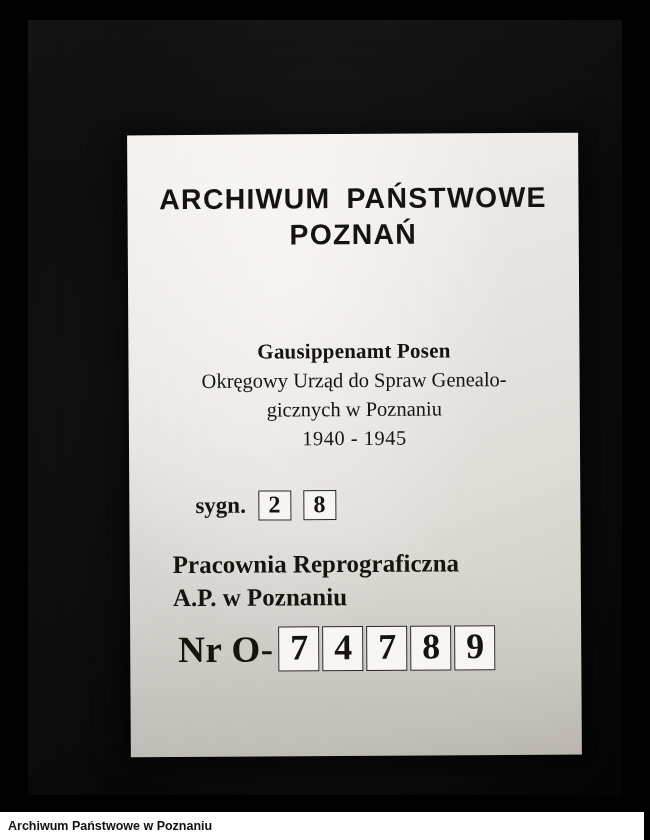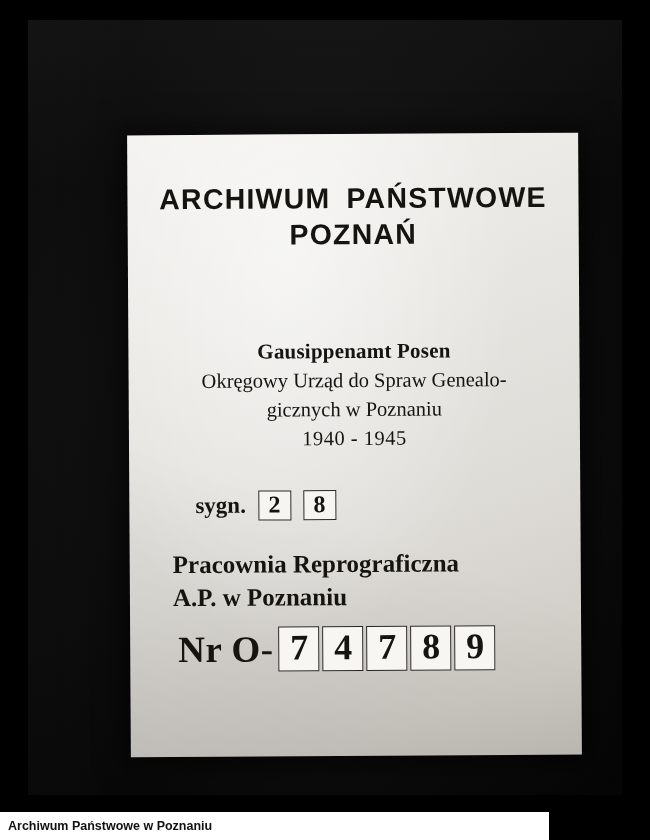--- a/index.html
+++ b/index.html
@@ -208,21 +208,21 @@
     line-height: 1.12;
     text-align: center;
     color: #16140f;
   }
 
   
   .caption-bar {
     position: absolute;
     left: 0;
     top: 812px;
-    width: 549px;
+    width: 644px;
     height: 28px;
     background: #ffffff;
     display: flex;
     align-items: center;
   }
   .caption-text {
     padding-left: 8px;
     font-size: 12.5px;
     color: #111111;
     font-family: "Liberation Sans", sans-serif;

